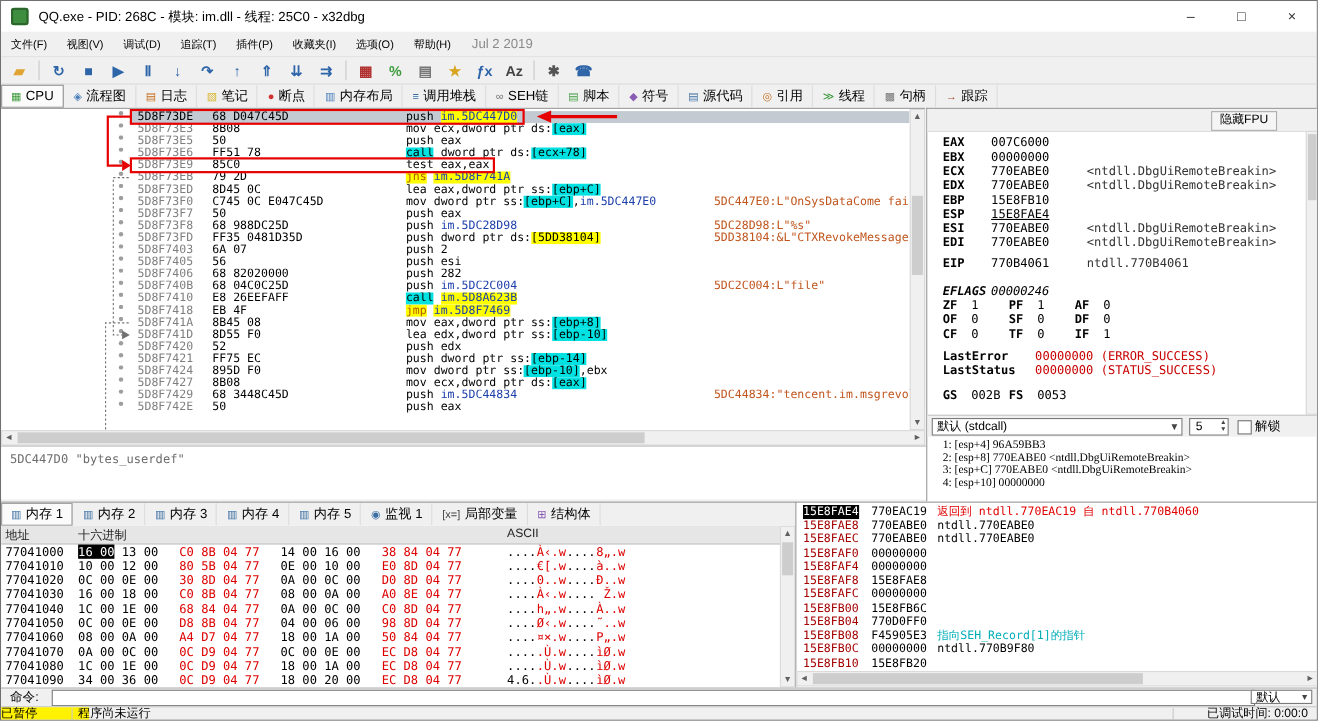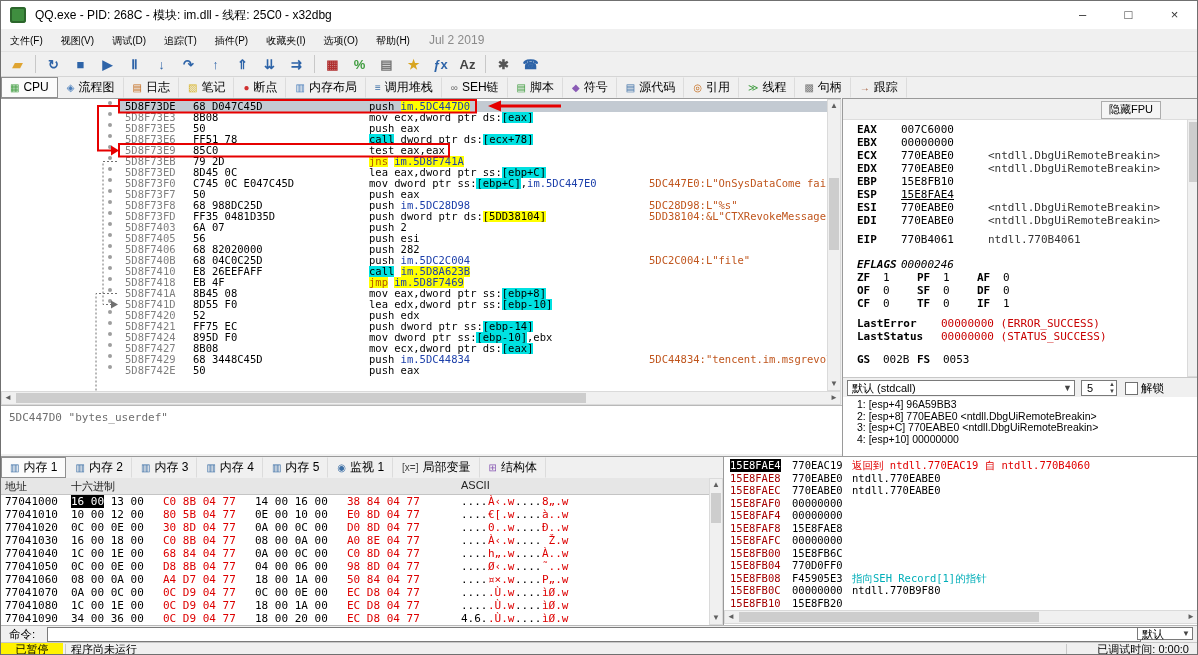--- a/index.html
+++ b/index.html
@@ -72,21 +72,21 @@
   .fname{display:inline-block;width:26px;font-weight:bold;}
   .fval{display:inline-block;width:34px;}
   #convrow{position:absolute;left:0;top:278px;width:100%;height:20px;background:#F0F0F0;border-top:1px solid #C8C8C8;box-sizing:border-box;}
   #conv-combo{position:absolute;left:4px;top:2px;width:228px;height:16px;background:#FFF;border:1px solid #7A7A7A;font-size:11px;line-height:14px;padding-left:4px;box-sizing:border-box;}
   #conv-combo .arr{position:absolute;right:2px;top:0;font-size:9px;color:#444;}
   #conv-spin{position:absolute;left:238px;top:2px;width:36px;height:16px;background:#FFF;border:1px solid #7A7A7A;font-size:11px;line-height:14px;padding-left:5px;box-sizing:border-box;}
   #conv-spin .spins{position:absolute;right:1px;top:0;font-size:6px;line-height:7px;color:#444;}
   #conv-check{position:absolute;left:282px;top:4px;width:11px;height:11px;background:#FFF;border:1px solid #707070;}
   #conv-unlock{position:absolute;left:298px;top:2px;font-size:11.5px;line-height:16px;color:#000;}
   #args{position:absolute;left:0;top:300px;width:100%;}
-  .argrow{height:11.5px;line-height:11.5px;font-family:Liberation Sans, sans-serif;font-size:10.5px;padding-left:14px;white-space:pre;color:#000;}
+  .argrow{height:11.5px;line-height:11.5px;font-family:Liberation Serif, serif;font-size:10.5px;padding-left:14px;white-space:pre;color:#000;}
   
   #btabs{position:absolute;left:0;top:455px;width:722px;height:22px;background:#F0F0F0;border-top:1px solid #9A9A9A;box-sizing:border-box;white-space:nowrap;}
   
   #memory{position:absolute;left:0;top:477px;width:722px;height:147px;background:#FFF;overflow:hidden;}
   #mhead{position:absolute;left:0;top:0;width:100%;height:16px;background:#E6E6E6;border-bottom:1px solid #C4C4C4;font-size:11px;color:#222;}
   #mhead span{position:absolute;top:1px;}
   #mh-addr{left:4px;} #mh-hex{left:70px;} #mh-ascii{left:460px;}
   #mrows{position:absolute;left:0;top:17px;width:706px;}
   .mrow{position:relative;height:13px;line-height:13px;font-family:"DejaVu Sans Mono",monospace;font-size:11px;white-space:pre;padding-left:20px;}
   .mrow>span{position:absolute;top:0;}
@@ -111,21 +111,21 @@
   .snote.plain{color:#000;}
   #shscroll{left:0;top:153px;width:474px;height:14px;}
   
   #cmdline{position:absolute;left:0;top:624px;width:100%;height:17px;background:#F0F0F0;border-top:1px solid #B8B8B8;box-sizing:border-box;}
   #cmd-label{position:absolute;left:8px;top:1px;font-size:11.5px;line-height:15px;color:#000;}
   #cmd-input{position:absolute;left:46px;top:1px;width:1088px;height:13px;border:1px solid #7A7A7A;font-size:11px;padding:0 2px;}
   #cmd-combo{position:absolute;right:4px;top:1px;width:56px;height:13px;background:#FFF;border:1px solid #7A7A7A;font-size:11px;line-height:12px;padding-left:4px;box-sizing:border-box;}
   #cmd-combo .arr{position:absolute;right:2px;top:0;font-size:8px;color:#444;}
   
   #statusbar{position:absolute;left:0;top:641px;width:100%;height:14px;background:#F0F0F0;border-top:1px solid #C8C8C8;box-sizing:border-box;font-size:11px;}
-  #st-state{position:absolute;left:0;top:0;width:62px;height:13px;background:#FFF200;color:#000;text-align:center;line-height:13px;}
+  #st-state{position:absolute;left:0;top:0;width:80px;height:13px;background:#FFF200;color:#000;text-align:left;line-height:13px;}
   #st-msg{position:absolute;left:70px;top:0;line-height:13px;color:#000;}
   #st-right{position:absolute;right:8px;top:0;line-height:13px;color:#000;}
   .st-div{position:absolute;top:1px;width:1px;height:11px;background:#C8C8C8;}
 </style>
 </head>
 <body>
 
 <div id="app">
 
   <div id="titlebar">

